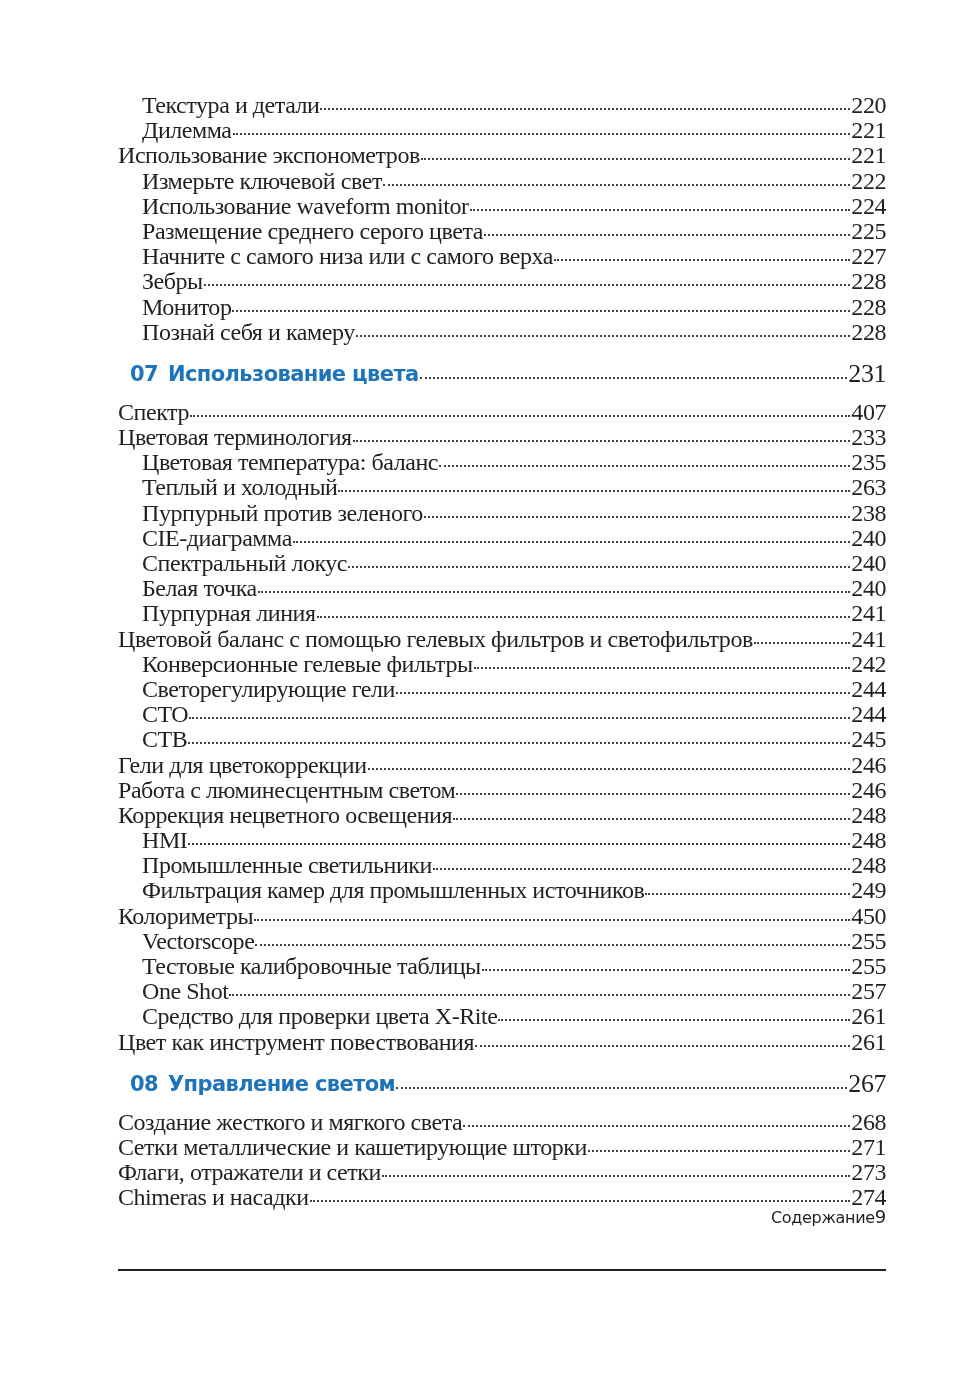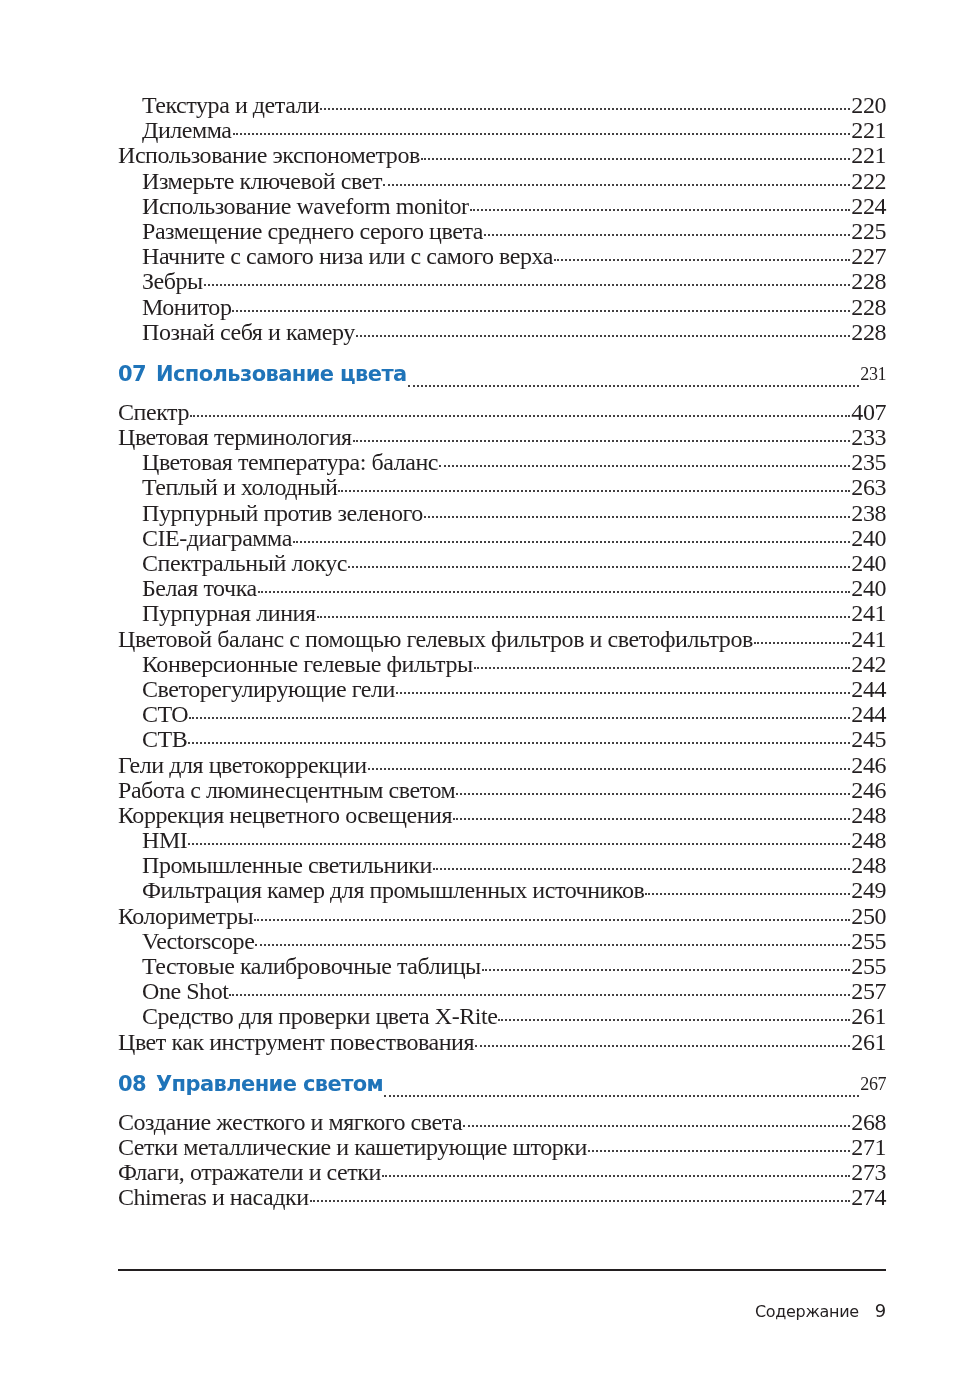--- a/index.html
+++ b/index.html
@@ -51,59 +51,60 @@
       bottom: 3px;
       border-bottom: 2px dotted #231f20;
       opacity: 0.85;
     }
     .toc-page {
       flex: 0 0 auto;
       text-align: right;
     }
     .chapter-row {
       display: flex;
-      align-items: flex-end;
+      align-items: center;
       height: 32px;
       line-height: 32px;
       white-space: nowrap;
+      margin-left: 12px;
     }
     .chapter-title {
       font-family: "DejaVu Sans", "Liberation Sans", sans-serif;
       font-weight: bold;
       font-size: 21px;
       color: #1f74b9;
       letter-spacing: -0.6px;
       flex: 0 0 auto;
     }
     .chapter-num {
       margin-right: 10px;
     }
     .chapter-row .toc-page {
-      font-size: 18px;
+      font-size: 26px;
       letter-spacing: -0.45px;
     }
     .spacer-a { height: 17px; }
     .spacer-b { height: 6px; }
     .footer-rule {
       position: absolute;
       left: 118px;
       top: 1269px;
       width: 768px;
       height: 2px;
       background: #231f20;
     }
     .footer {
       position: absolute;
       right: 88px;
-      top: 1300px;
+      top: 1206px;
       font-family: "DejaVu Sans", "Liberation Sans", sans-serif;
       font-size: 16px;
       color: #231f20;
       display: flex;
-      gap: 16px;
+      gap: 0;
       align-items: baseline;
       letter-spacing: -0.3px;
     }
     .footer .page-num {
       font-size: 18px;
     }
   </style>
 </head>
 <body>
 
@@ -267,21 +268,21 @@
         <span class="toc-page">248</span>
       </div>
     <div class="toc-row indent">
         <span class="toc-title">Фильтрация камер для промышленных источников</span>
         <span class="toc-dots"></span>
         <span class="toc-page">249</span>
       </div>
     <div class="toc-row">
         <span class="toc-title">Колориметры</span>
         <span class="toc-dots"></span>
-        <span class="toc-page">250</span>
+        <span class="toc-page">450</span>
       </div>
     <div class="toc-row indent">
         <span class="toc-title">Vectorscope</span>
         <span class="toc-dots"></span>
         <span class="toc-page">255</span>
       </div>
     <div class="toc-row indent">
         <span class="toc-title">Тестовые калибровочные таблицы</span>
         <span class="toc-dots"></span>
         <span class="toc-page">255</span>

